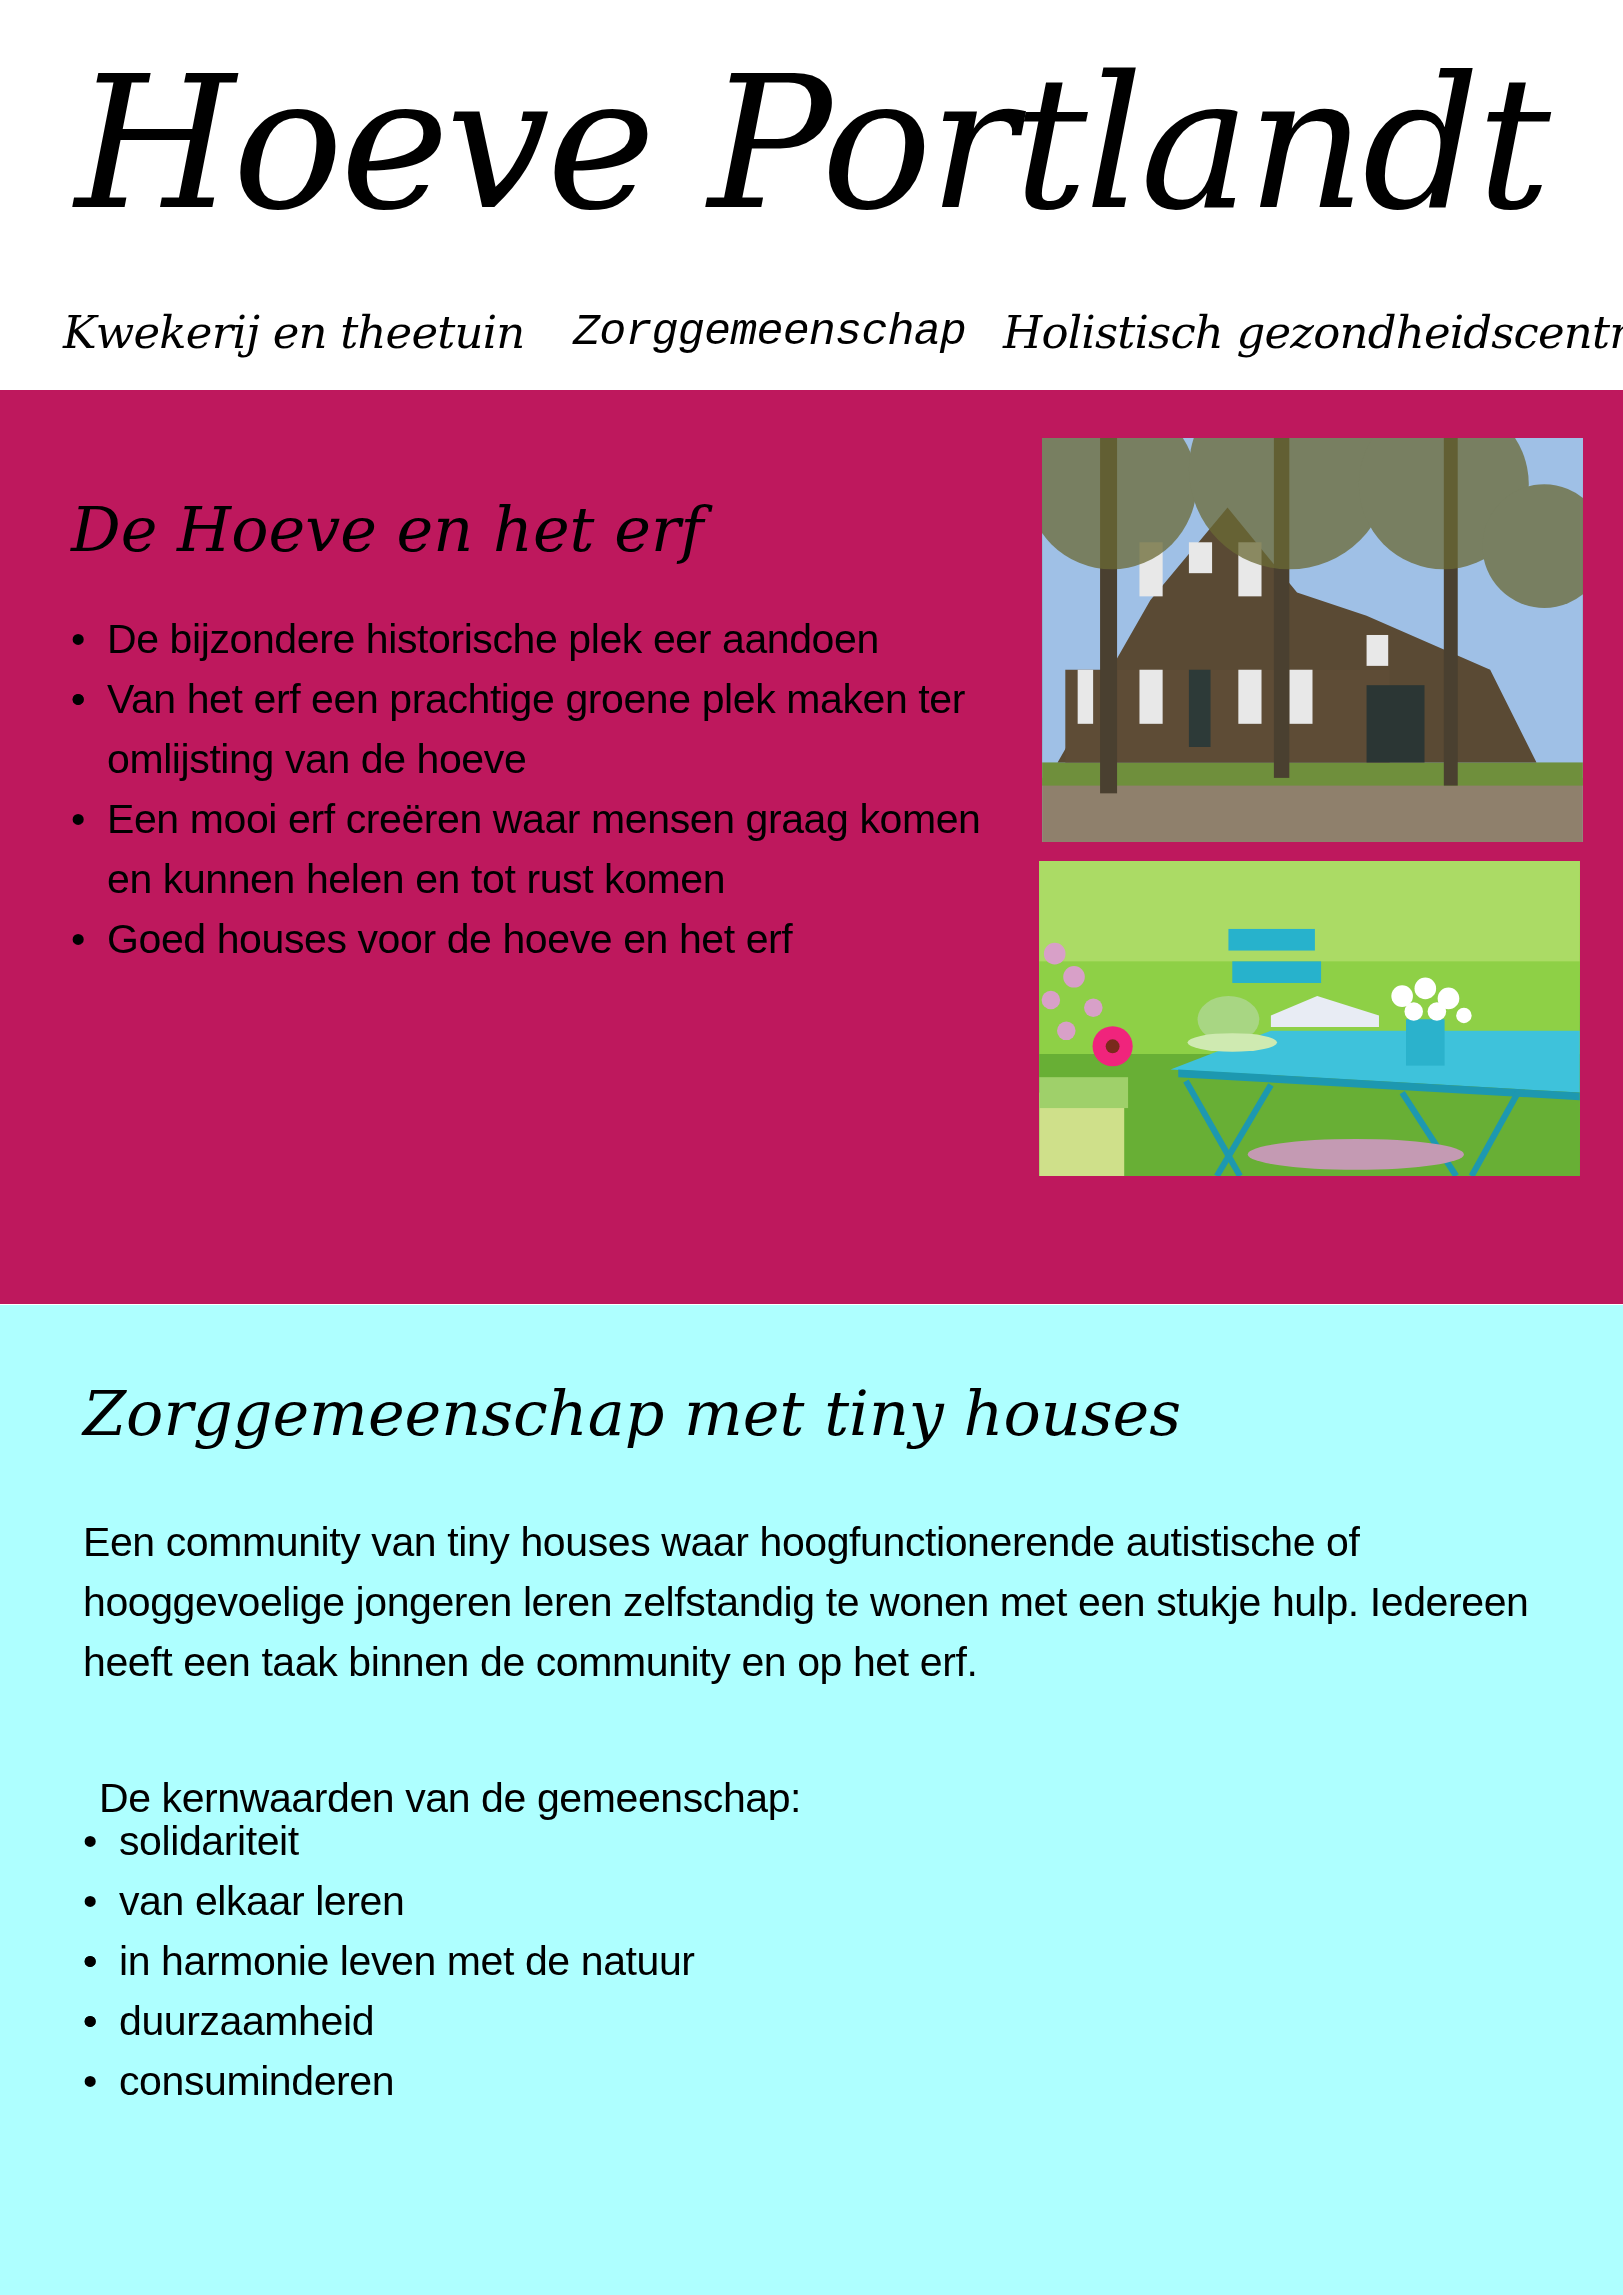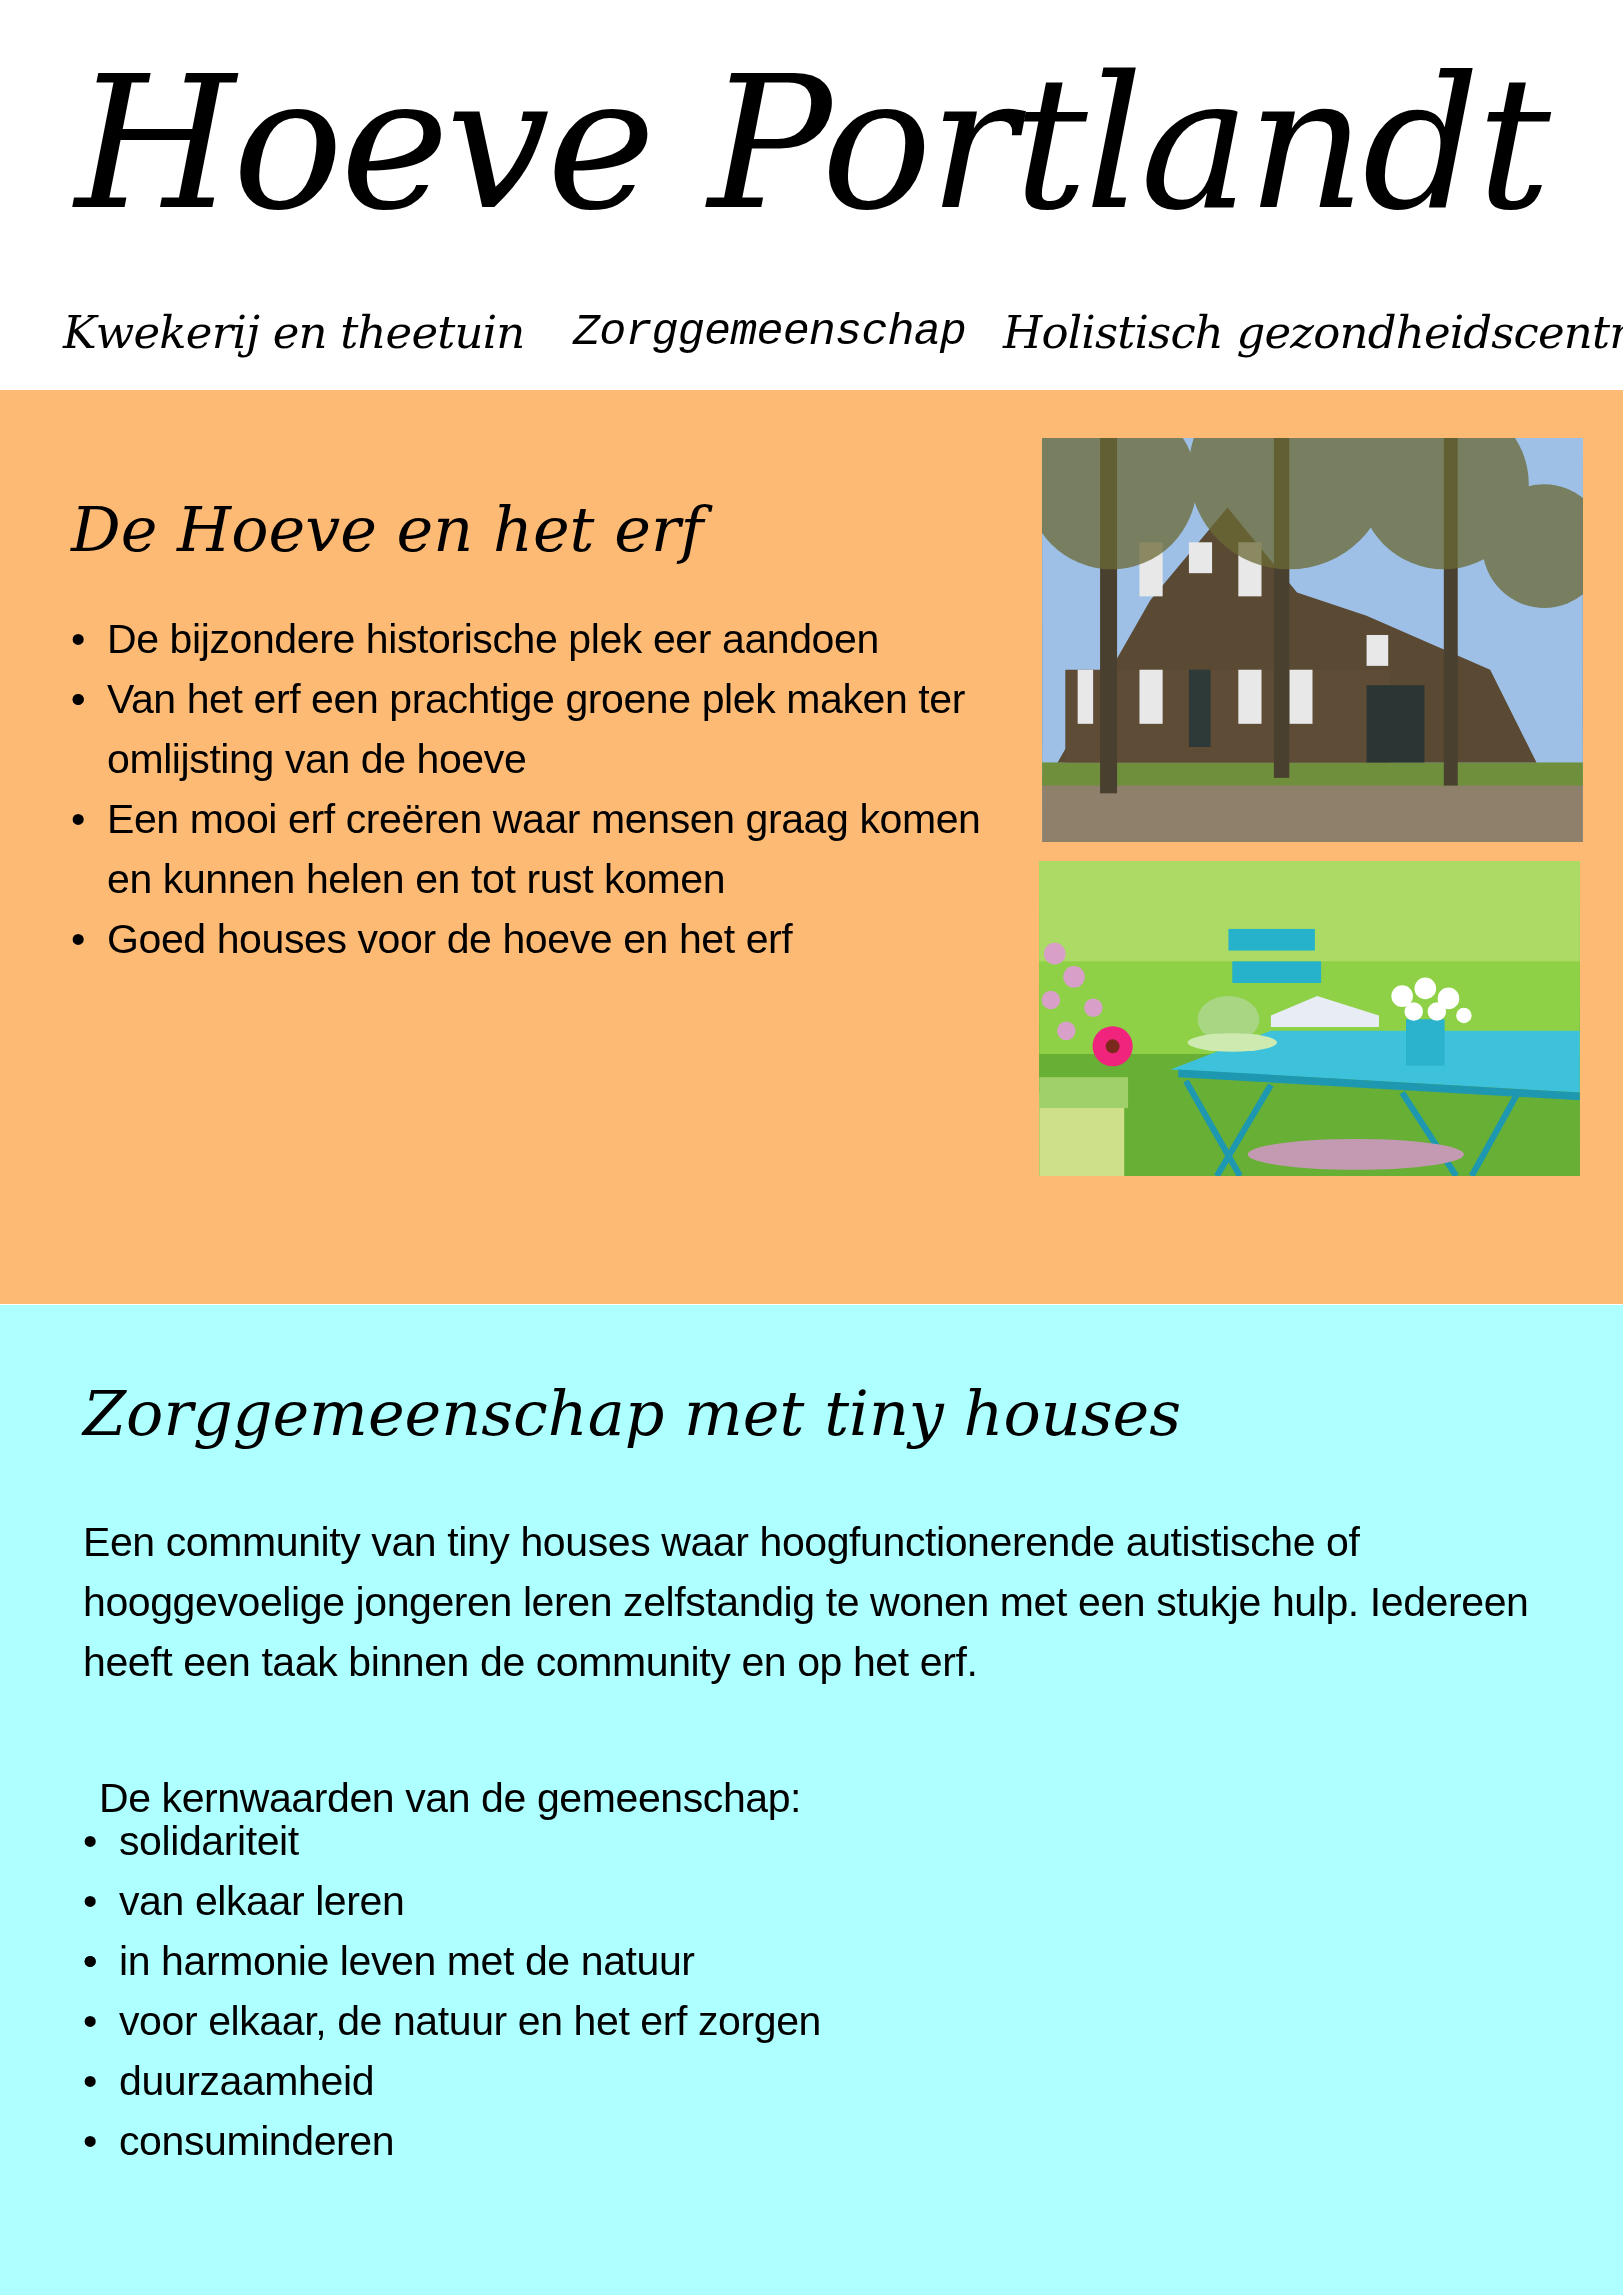--- a/index.html
+++ b/index.html
@@ -45,21 +45,21 @@
   }
   .sub-1 { left: 63px; }
   .sub-2 { left: 573px; font-family: Liberation Mono, monospace; }
   .sub-3 { left: 1003px; }
 
   
   .pink {
     position: absolute;
     left: 0; top: 390px;
     width: 1623px; height: 914px;
-    background: #fdba74;
+    background: #be185d;
   }
   .pink-heading {
     position: absolute;
     left: 71px; top: 97px;
     font-size: 62px;
     line-height: 85px;
     margin: 0;
     font-weight: normal;
     white-space: nowrap;
   }
@@ -225,18 +225,18 @@
 
 <section class="cyan">
   <h2 class="cyan-heading script">Zorggemeenschap met tiny houses</h2>
   <p class="cyan-paragraph body-text">Een community van tiny houses waar hoogfunctionerende autistische of hooggevoelige jongeren leren zelfstandig te wonen met een stukje hulp. Iedereen heeft een taak binnen de community en op het erf.</p>
   <p class="cyan-values-title body-text">De kernwaarden van de gemeenschap:</p>
   <ul class="cyan-list body-text">
     <li><span class="bullet">•</span><span>solidariteit</span></li>
     <li><span class="bullet">•</span><span>van elkaar leren</span></li>
     <li><span class="bullet">•</span></li>
     <li><span class="bullet">•</span><span>in harmonie leven met de natuur</span></li>
-    <li><span class="bullet">•</span><span>voor elkaar, de natuur en het erf zorgen</span></li>
+    <li><span class="bullet">•</span></li>
     <li><span class="bullet">•</span><span>duurzaamheid</span></li>
     <li><span class="bullet">•</span><span>consuminderen</span></li>
   </ul>
 </section>
 
 
 </body></html>

